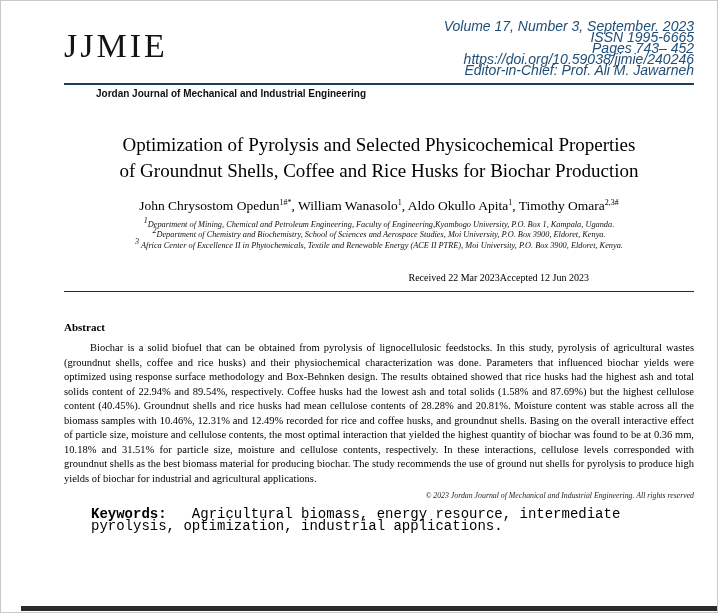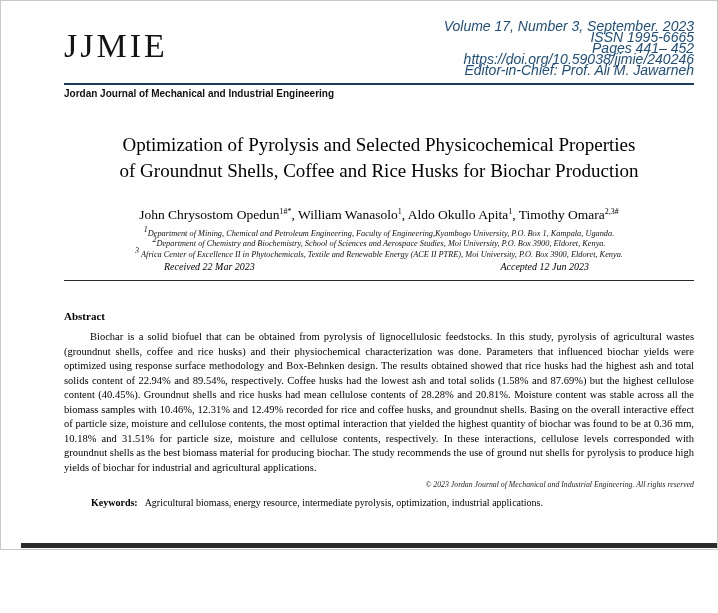--- a/index.html
+++ b/index.html
@@ -4,21 +4,21 @@
 <style>
   :root{
     --masthead-color:#1f4e79;
     --rule-color:#1c3d5c;
     --bar-color:#2b2b2b;
     --border-color:#c8c8c8;
   }
   html,body{margin:0;padding:0;background:#ffffff;}
   .page{
     position:relative;
-    width:718px;height:550px;
+    width:718px;height:613px;
     box-sizing:border-box;
     background:#fff;
     border:1px solid var(--border-color);
     font-family:"Liberation Serif", serif;
     color:#000;
     overflow:hidden;
   }
   .content{padding:20px 23px 0 63px;}
 
   
@@ -35,81 +35,81 @@
     text-align:right;
     font-family:"Liberation Sans", sans-serif;
     font-style:italic;font-weight:400;
     font-size:14px;line-height:11px;
     color:var(--masthead-color);
   }
   .hdr-rule{border:0;border-top:2px solid var(--rule-color);margin:7px 0 0 0;}
   .journal-name{
     font-family:"Liberation Sans", sans-serif;
     font-weight:700;font-size:10px;line-height:13px;
-    margin-top:2px;color:#111;
+    margin-top:2px;color:#111;margin-left:32px;
   }
 
   
   .title{
     margin:32px auto 0 auto;max-width:524px;
     text-align:center;font-size:19px;line-height:26px;color:#000;
   }
   .authors{
-    margin:22px auto 0 auto;max-width:500px;
+    margin:13px auto 0 auto;max-width:500px;
     text-align:center;font-size:13.5px;line-height:17px;
   }
   .authors sup,.affils sup,.cur-addr sup{font-size:8px;line-height:0;}
   .affils{
     margin:6px auto 0 auto;max-width:540px;
     text-align:center;font-style:italic;
     font-size:8.3px;line-height:10.4px;color:#111;
   }
   .cur-addr{
     margin:8px auto 0 auto;max-width:520px;
     text-align:center;font-style:italic;
     font-size:8.3px;line-height:10.4px;color:#111;
   }
   .dates{
-    margin-top:1px;display:flex;justify-content:space-between;
+    margin-top:21px;display:flex;justify-content:flex-end;
     padding:0 105px 0 100px;
-    font-style:italic;font-size:10px;line-height:12px;
+    font-size:10px;line-height:12px;
   }
   .divider{border:0;border-top:1.5px solid #2a2a2a;margin:7px 0 0 0;}
 
   
   .abs-head{margin-top:29px;font-weight:700;font-size:11px;line-height:13px;}
   .abs-body{
     margin:7px 0 0 0;
     font-size:10.5px;line-height:14.5px;
     text-align:justify;text-indent:26px;
   }
   .copyright{
     margin-top:5px;text-align:right;
     font-style:italic;font-size:7.8px;line-height:10px;color:#1d1d1d;
   }
-  .keywords{margin-top:7px;padding-left:27px;font-size:10px;line-height:12px;}
+  .keywords{margin-top:7px;padding-left:27px;font-size:14px;line-height:12px;font-family:Liberation Mono, monospace;}
   .keywords .kw-label{font-weight:700;}
 
   .bottom-bar{
     position:absolute;left:20px;right:0;bottom:1px;height:5px;
     background:var(--bar-color);
   }
 </style>
 </head>
 <body>
 
 <div class="page">
   <div class="content">
 
     <div class="hdr">
       <div class="logo">JJMIE</div>
       <div class="masthead">
           <div>Volume 17, Number 3, September. 2023</div>
           <div>ISSN 1995-6665</div>
-          <div>Pages 441– 452</div>
+          <div>Pages 743– 452</div>
           <div>https://doi.org/10.59038/jjmie/240246</div>
           <div>Editor-in-Chief: Prof. Ali M. Jawarneh</div>
         </div>
     </div>
 
     <hr class="hdr-rule">
     <div class="journal-name">Jordan Journal of Mechanical and Industrial Engineering</div>
 
     <div class="title">Optimization of Pyrolysis and Selected Physicochemical Properties of Groundnut Shells, Coffee and Rice Husks for Biochar Production</div>
 

